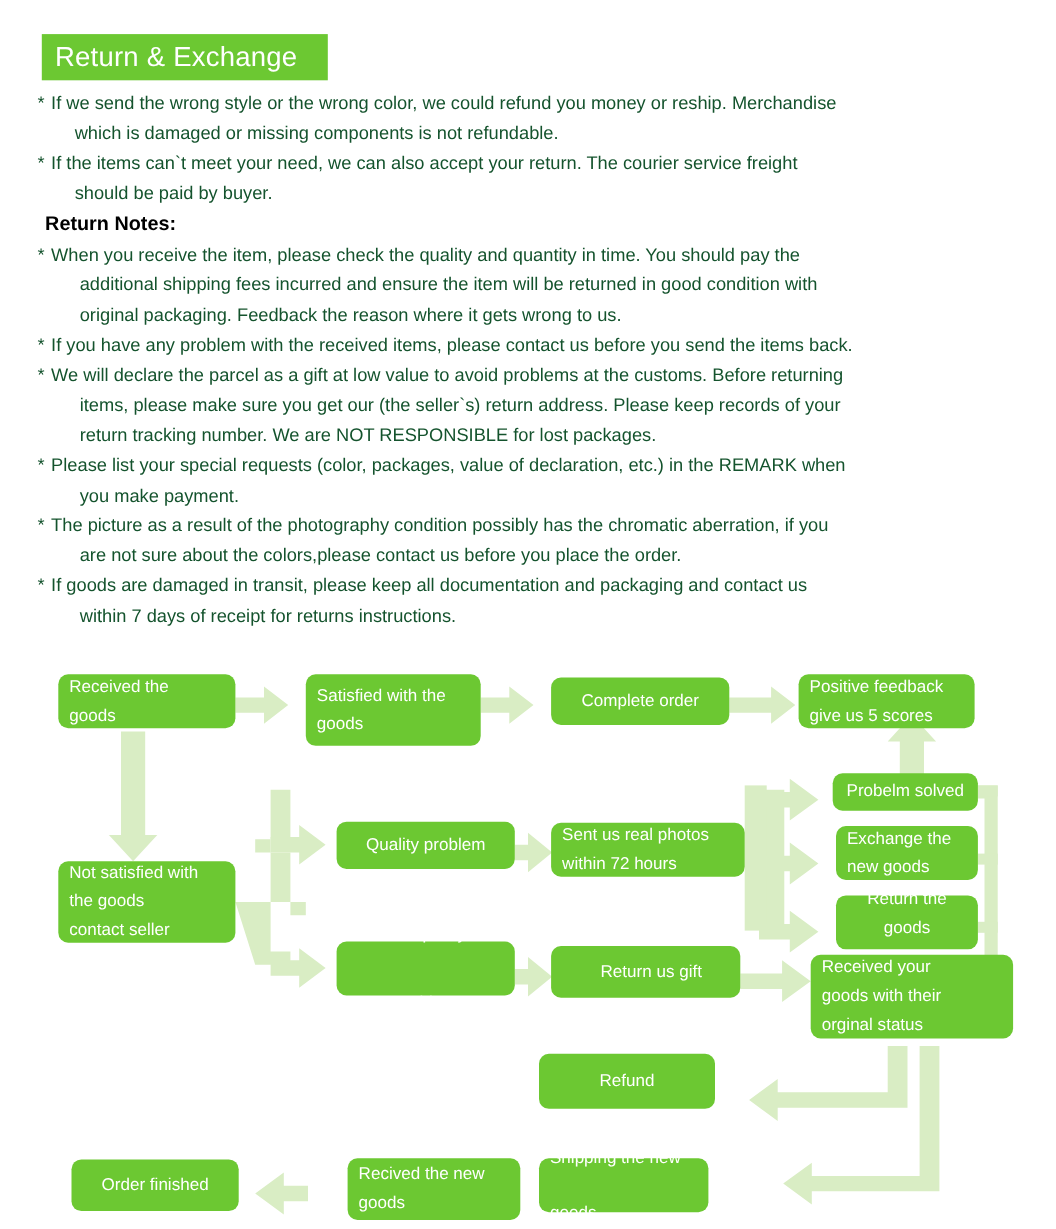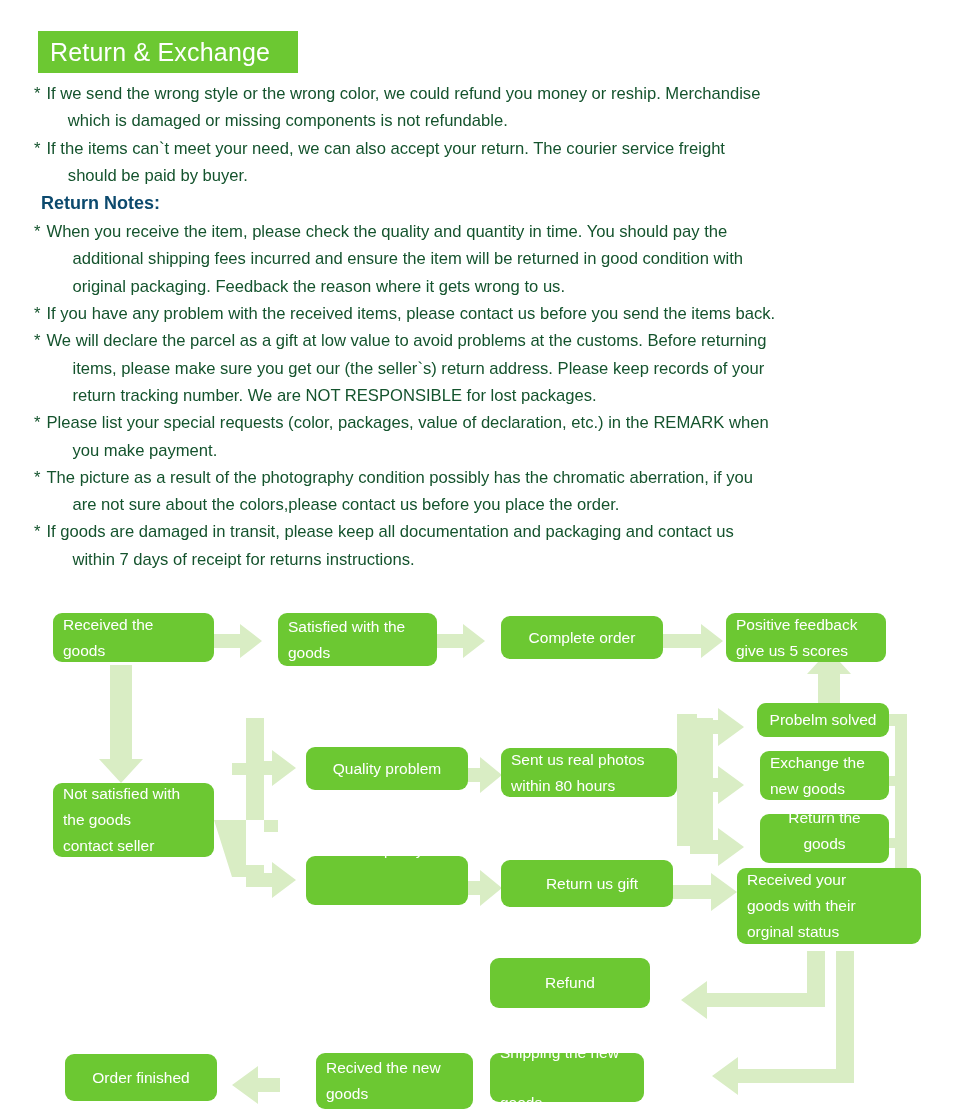--- a/index.html
+++ b/index.html
@@ -44,21 +44,21 @@
     text-indent:-20px;
     white-space:pre-wrap;
   }
   .para .bullet{ margin-right:6px; }
   .subhead{
     font-size:18px;
     font-weight:bold;
     line-height:29px;
     margin:0;
     padding-left:7px;
-    color:#0c4a6e;
+    color:#000000;
   }
 
   
   #flowchart{
     position:absolute;
     left:0; top:596px;
     width:960px; height:521px;
   }
   #flow-svg{
     position:absolute; left:0; top:0;
@@ -154,21 +154,21 @@
 
       <path d="M280,482 h-22 v-12 l-26,19 26,19 v-12 h22 z"></path>
     </g>
   </svg>
 
   <div class="node" style="left:53px; top:17px; width:161px; height:49px;">
     <span class="nline">Received the</span>
     <span class="nline">goods</span>
   </div>
 
-  <div class="node" style="left:278px; top:17px; width:159px; height:53px;">
+  <div class="node" style="left:278px; top:17px; width:159px; height:65px;">
     <span class="nline">Satisfied with the</span>
     <span class="nline">goods</span>
   </div>
 
   <div class="node center" style="left:501px; top:20px; width:162px; height:43px;">
     <span class="nline">Complete order</span>
   </div>
 
   <div class="node" style="left:726px; top:17px; width:160px; height:49px;">
     <span class="nline">Positive feedback</span>
@@ -185,21 +185,21 @@
     <span class="nline">Quality problem</span>
   </div>
 
   <div class="node center" style="left:306px; top:260px; width:162px; height:49px;gap:36px;">
     <span class="nline">Not quality</span>
     <span class="nline">problem</span>
   </div>
 
   <div class="node" style="left:501px; top:152px; width:176px; height:49px;">
     <span class="nline">Sent us real photos</span>
-    <span class="nline">within 80 hours</span>
+    <span class="nline">within 72 hours</span>
   </div>
 
   <div class="node center" style="left:501px; top:264px; width:172px; height:47px;padding-left:20px;">
     <span class="nline">Return us gift</span>
   </div>
 
   <div class="node center" style="left:757px; top:107px; width:132px; height:34px;">
     <span class="nline">Probelm solved</span>
   </div>
 

